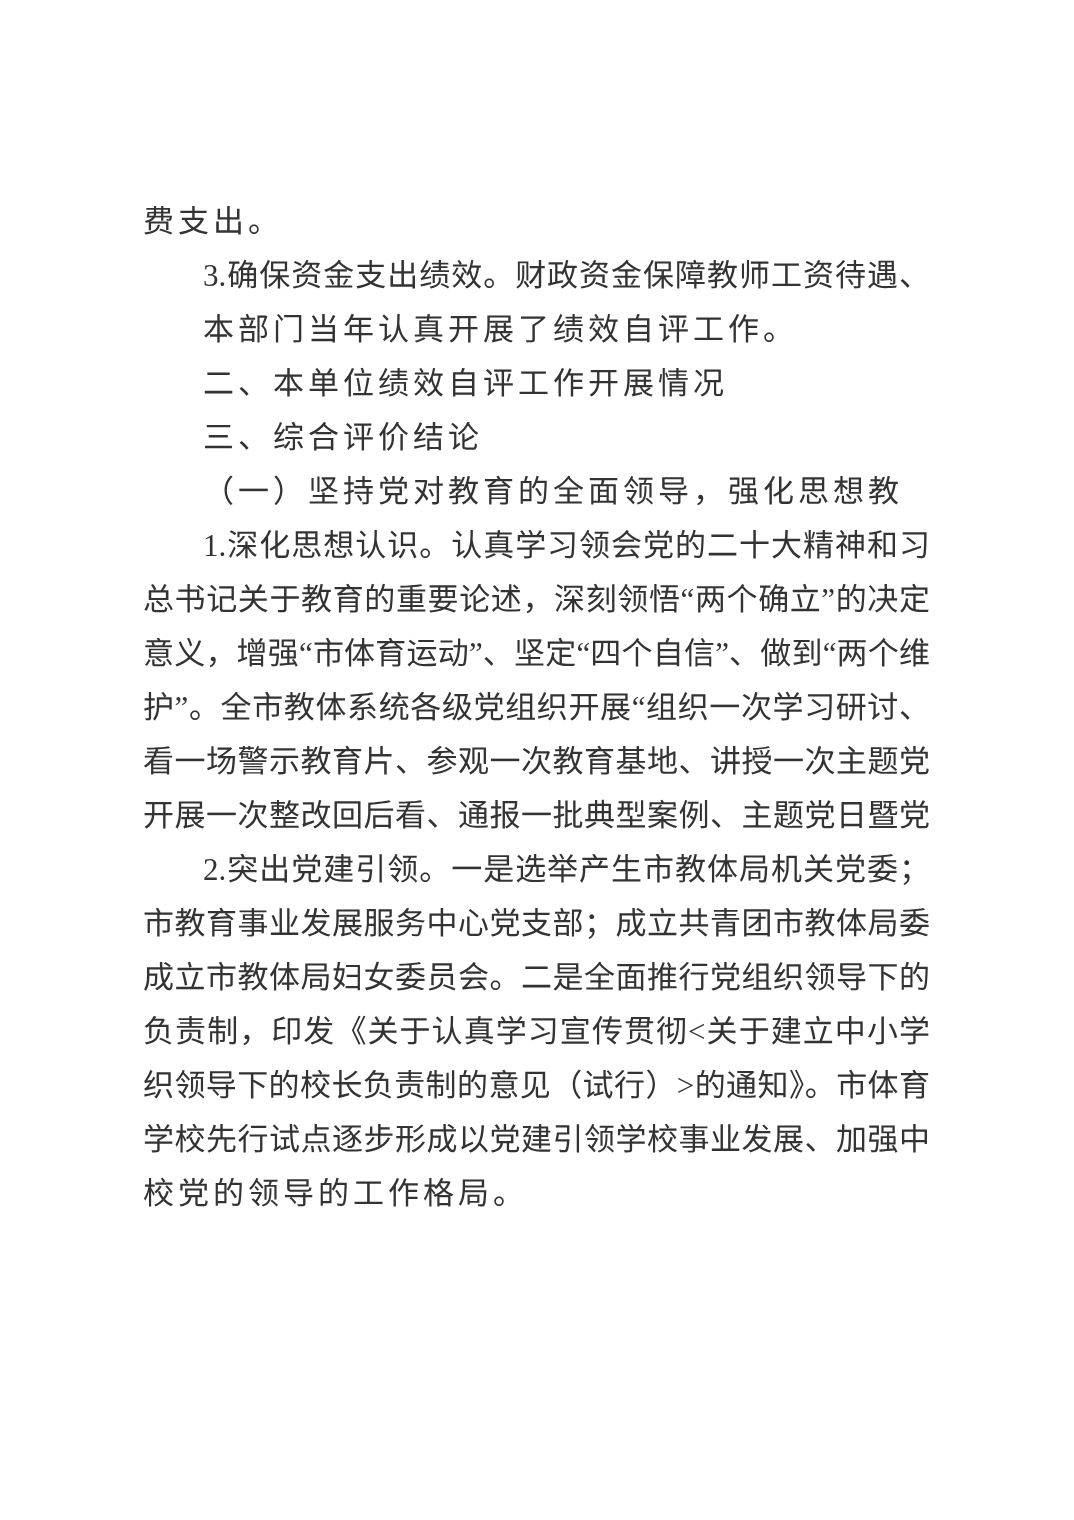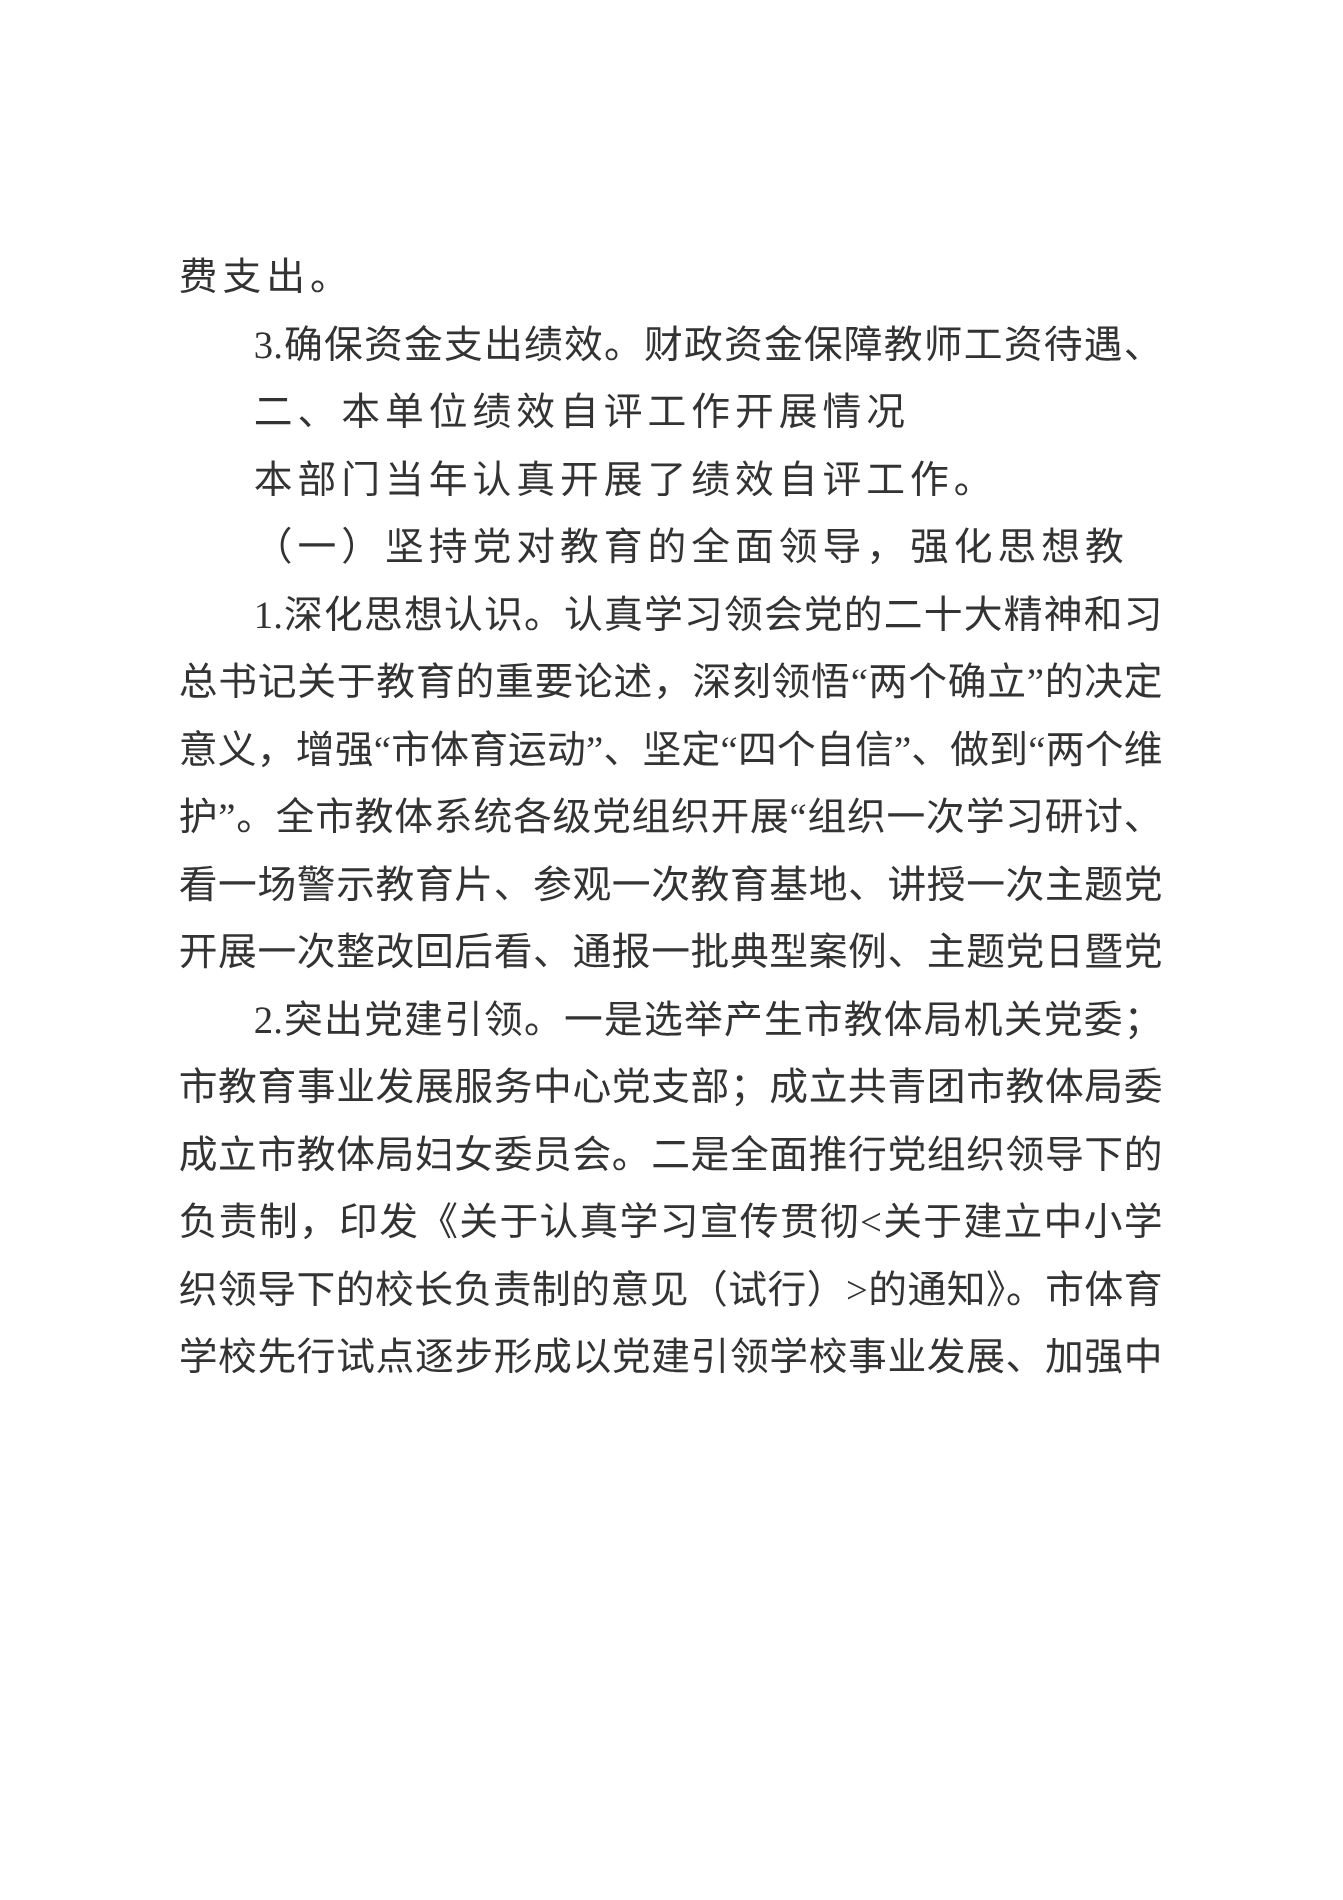--- a/index.html
+++ b/index.html
@@ -46,29 +46,31 @@
   }
 </style>
 </head>
 <body>
 
 <div class="page">
   <div class="doc-body">
 
   <div class="doc-line plain">费支出。</div>
       <div class="doc-line fill indent">3.确保资金支出绩效。财政资金保障教师工资待遇、保障</div>
+      <div class="doc-line plain indent">本部门当年认真开展了绩效自评工作。</div>
       <div class="doc-line plain indent">二、本单位绩效自评工作开展情况</div>
-      <div class="doc-line plain indent">本部门当年认真开展了绩效自评工作。</div>
+      <div class="doc-line plain indent">三、综合评价结论</div>
       <div class="doc-line plain indent">（一）坚持党对教育的全面领导，强化思想教育</div>
       <div class="doc-line fill indent">1.深化思想认识。认真学习领会党的二十大精神和习近平</div>
       <div class="doc-line fill">总书记关于教育的重要论述，深刻领悟“两个确立”的决定性</div>
       <div class="doc-line fill">意义，增强“市体育运动”、坚定“四个自信”、做到“两个维</div>
       <div class="doc-line fill">护”。全市教体系统各级党组织开展“组织一次学习研讨、观</div>
       <div class="doc-line fill">看一场警示教育片、参观一次教育基地、讲授一次主题党课、</div>
       <div class="doc-line fill">开展一次整改回后看、通报一批典型案例、主题党日暨党员过</div>
       <div class="doc-line fill indent">2.突出党建引领。一是选举产生市教体局机关党委；成立</div>
       <div class="doc-line fill">市教育事业发展服务中心党支部；成立共青团市教体局委员会；</div>
       <div class="doc-line fill">成立市教体局妇女委员会。二是全面推行党组织领导下的校长</div>
       <div class="doc-line fill">负责制，印发《关于认真学习宣传贯彻&lt;关于建立中小学校党组</div>
       <div class="doc-line fill">织领导下的校长负责制的意见（试行）&gt;的通知》。市体育运动</div>
       <div class="doc-line fill">学校先行试点逐步形成以党建引领学校事业发展、加强中小学</div>
+      <div class="doc-line plain">校党的领导的工作格局。</div>
     </div>
 </div>
 
 </body></html>

